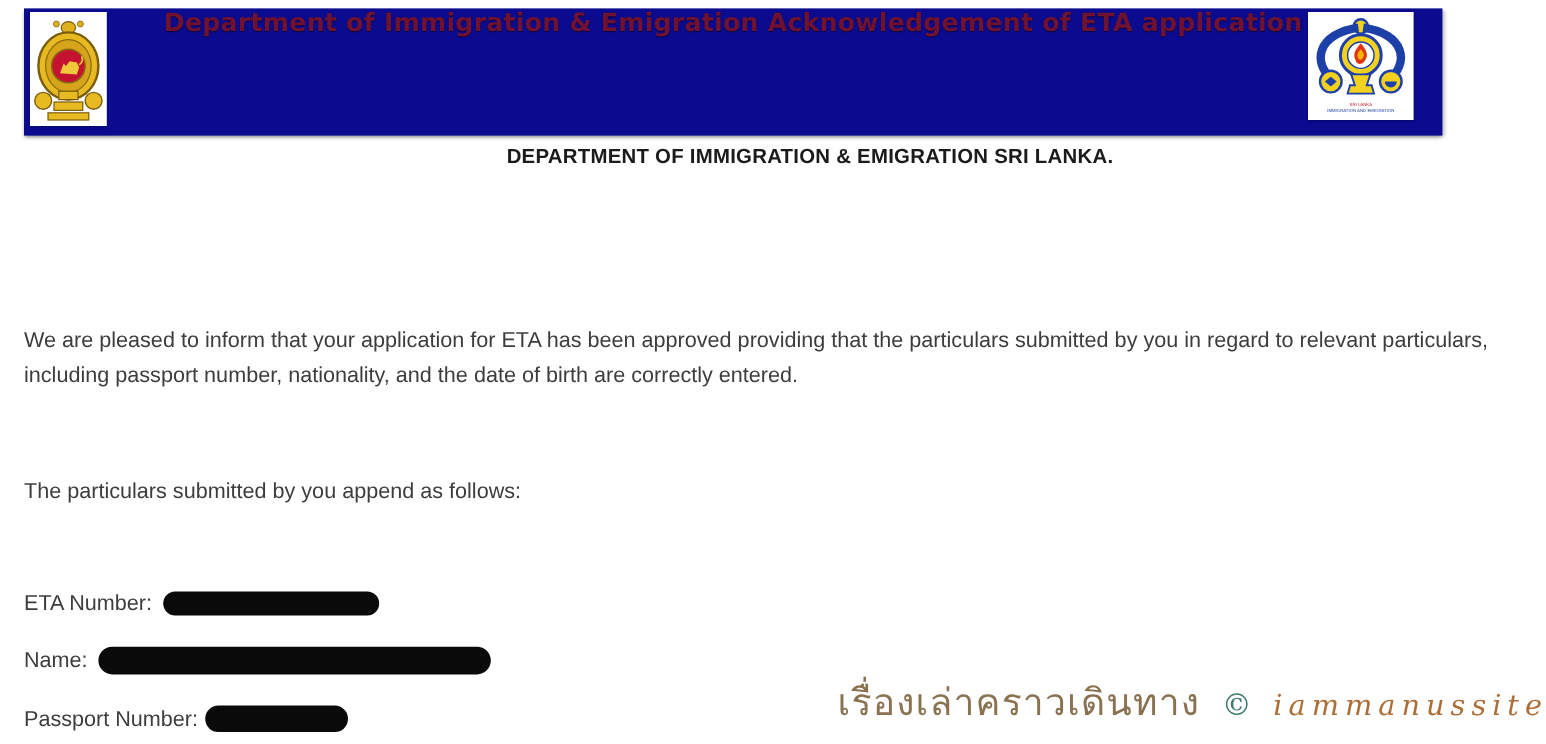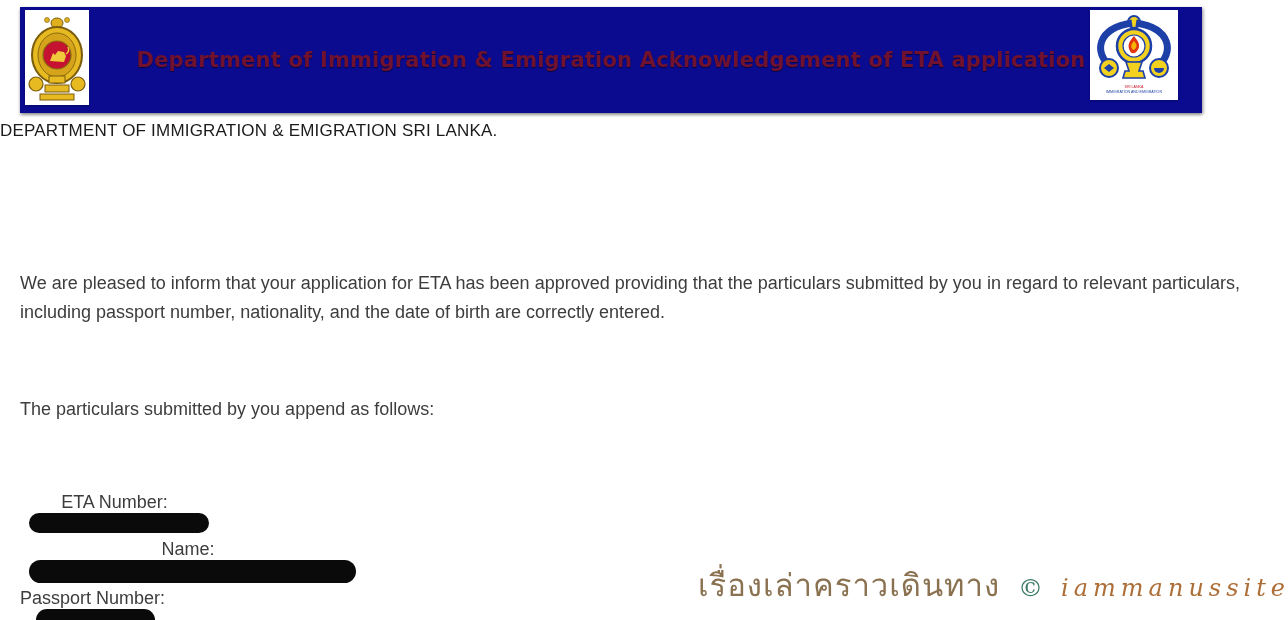--- a/index.html
+++ b/index.html
@@ -5,57 +5,57 @@
   html,body { margin:0; padding:0; background:#ffffff; }
   .page {
     position:relative; width:1288px; height:620px; background:#ffffff;
     font-family:"Liberation Sans", sans-serif; overflow:hidden;
   }
 
   
   .banner {
     position:absolute; left:20px; top:7px; width:1182px; height:106px;
     background:#0b0b90;
-    display:flex; align-items:center; justify-content:center;
+    display:flex; align-items:flex-start; justify-content:center;
     box-shadow:0 2px 3px rgba(0,0,0,0.35), 2px 1px 3px rgba(0,0,0,0.2);
   }
   .banner-title {
     color:#70122f; font-family:"DejaVu Sans", sans-serif;
     font-weight:bold; font-size:21px; letter-spacing:0.2px;
     text-shadow:0 1px 1px rgba(0,0,0,0.55);
     white-space:nowrap;
   }
   .logo-card {
     position:absolute; background:#ffffff;
     display:flex; align-items:center; justify-content:center;
     box-shadow:0 1px 2px rgba(0,0,0,0.3);
   }
   .logo-left  { left:5px;  top:3px; width:64px; height:95px; }
   .logo-right { right:24px; top:3px; width:88px; height:90px; }
   .logo-card svg { width:100%; height:100%; }
 
   
   .doc-heading {
-    position:absolute; top:116px; left:0; right:0; 
-    text-align:left; font-weight:normal; font-size:17px; line-height:29px;
+    position:absolute; top:116px; left:0; right:0; padding-left:62px;
+    text-align:center; font-weight:bold; font-size:17px; line-height:29px;
     color:#1b1b1b; letter-spacing:0.2px;
   }
 
   
   .para {
     position:absolute; left:20px; width:1258px;
     font-size:18px; line-height:29px; color:#3d3d3d;
   }
   .para-intro { top:269px; }
   .para-particulars { top:395px; }
 
   
   .field-row {
     position:absolute; left:20px; display:flex; align-items:center;
-    font-size:18px; color:#3d3d3d; white-space:nowrap;flex-direction:column;
+    font-size:18px; color:#3d3d3d; white-space:nowrap;
   }
   .row-eta      { top:492px; }
   .row-name     { top:539px; }
   .row-passport { top:588px; }
   .redact-bar { background:#0a0a0a; }
   .bar-eta      { width:180px; height:20px; border-radius:10px; margin-left:9px; }
   .bar-name     { width:327px; height:23px; border-radius:12px; margin-left:9px; }
   .bar-passport { width:119px; height:22px; border-radius:11px; margin-left:6px; }
 
   

